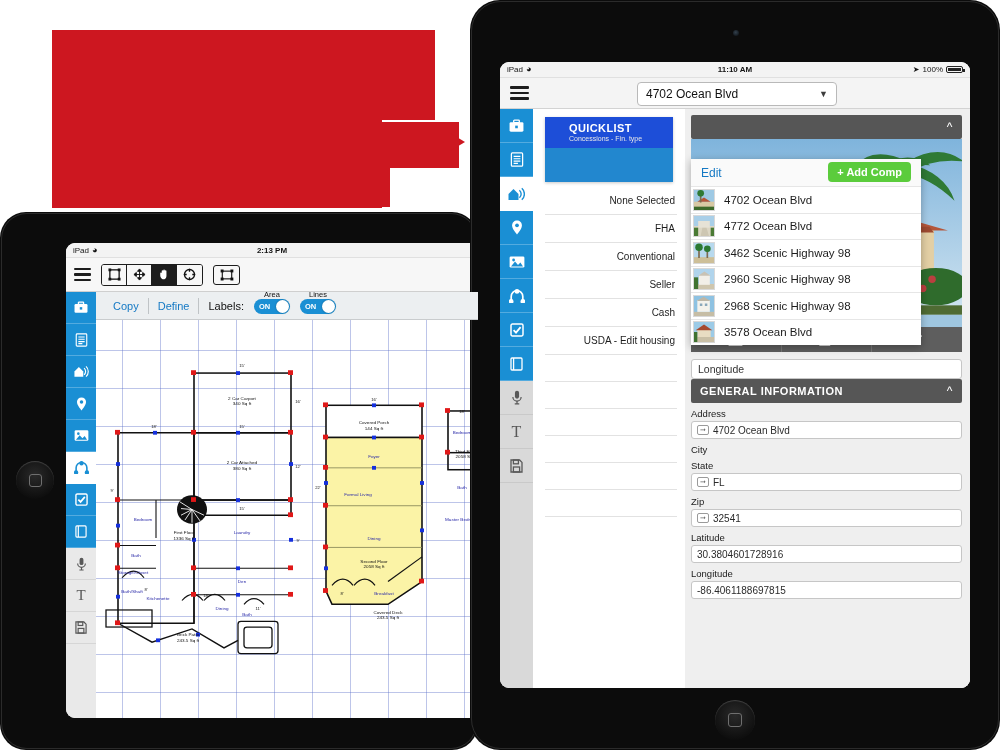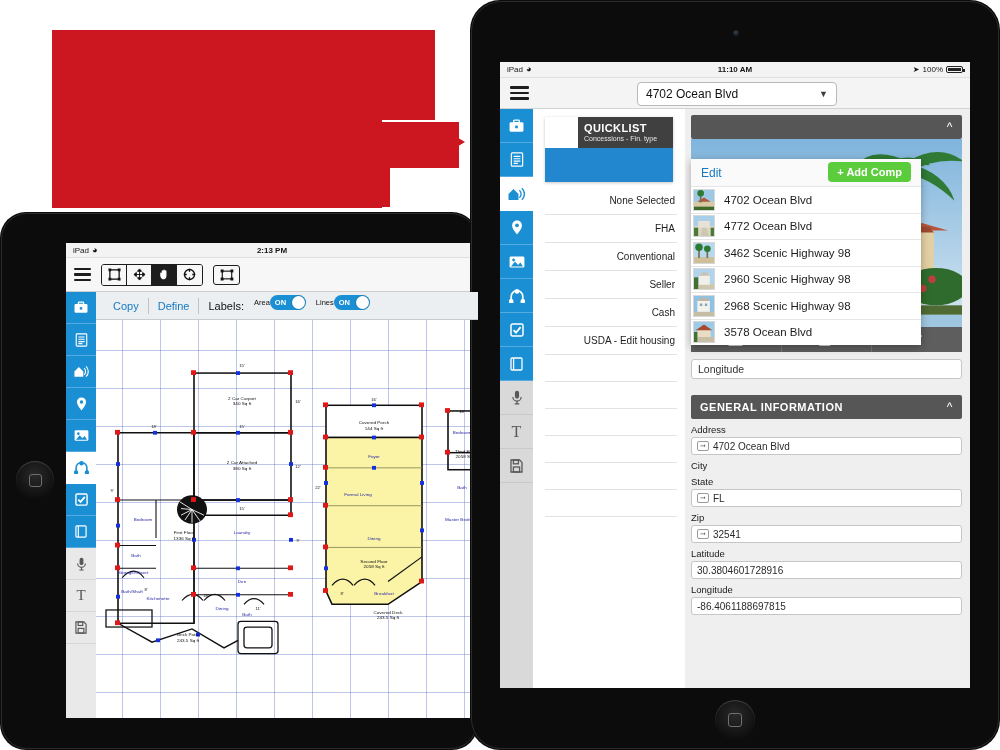--- a/index.html
+++ b/index.html
@@ -19,21 +19,21 @@
   .redact-d { position: absolute; left: 318px; top: 135px; width: 20px; height: 42px; background: #cd1720; }
   .redact-e { position: absolute; left: 398px; top: 103px; width: 15px; height: 18px;
               background: #cd1720; clip-path: polygon(0 0, 100% 50%, 0 100%); }
 
   
   .tablet { position: absolute; background: #0c0c0c; }
   .tablet .bez-hl {
     position: absolute; inset: 1px; border-radius: inherit;
     border: 1px solid rgba(255,255,255,0.13); pointer-events: none;
   }
-  .screen { position: absolute; overflow: hidden; background: #ffffff; }
+  .screen { position: absolute; overflow: hidden; background: #ffffff; border-radius: 9px; }
   .homebtn {
     position: absolute; border-radius: 50%;
     background: radial-gradient(circle at 50% 38%, #2a2a2a 0%, #151515 55%, #050505 100%);
     box-shadow: inset 0 1px 1px rgba(255,255,255,0.18);
     display: flex; align-items: center; justify-content: center;
   }
   .homebtn i {
     display: block; border: 1.5px solid #6f6f6f; border-radius: 3px;
   }
   .cam {
@@ -89,21 +89,21 @@
   .railL .ri.grey { background: #e9e9e9; color: #585858; border-bottom: 1px solid #d6d6d6; }
 
   .l-canvas { flex: 1; position: relative; background: #ffffff; }
   .subbar {
     height: 28px; background: #eceff1; border-bottom: 1px solid #c9ccce;
     display: flex; align-items: center; gap: 0px; padding-left: 8px; position: relative; z-index: 5;
   }
   .sb-link { color: #1579c4; font-size: 11px; padding: 0 9px; font-weight: 500; }
   .sb-div { width: 1px; height: 16px; background: #bfc3c6; }
   .sb-lbl { font-size: 11px; color: #111; padding: 0 5px 0 9px; }
-  .togwrap { display: flex; flex-direction: row; align-items: center; margin: 0 5px; position: relative; top: -3px;}
+  .togwrap { display: flex; flex-direction: column; align-items: center; margin: 0 5px; position: relative; top: -3px;}
   .togcap { font-size: 7.5px; color: #111; line-height: 8px; }
   .toggle {
     width: 36px; height: 15px; border-radius: 8px; background: #1a8fd4;
     display: flex; align-items: center; position: relative;
   }
   .toggle span { font-size: 7.5px; color: #fff; font-weight: bold; margin-left: 5px; }
   .toggle i {
     position: absolute; right: 1px; top: 1px; width: 13px; height: 13px;
     border-radius: 50%; background: #fff; box-shadow: 0 0 2px rgba(0,0,0,.35);
   }
@@ -143,21 +143,21 @@
     background: #1a8fd4; color: #fff; font-size: 15px; border-bottom: 1px solid rgba(255,255,255,.25);
   }
   .railR .ri.sel { background: #ffffff; color: #1a8fd4; }
   .railR .ri.grey { background: #d9d9d9; color: #585858; border-bottom: 1px solid #c9c9c9; }
 
   .r-mid { flex: 1; display: flex; background: #efefef; position: relative; }
 
   
   .qlcol { width: 152px; flex: 0 0 152px; background: #fff; position: relative; padding: 10px 8px 0 12px; }
   .qlcard { position: absolute; left: 12px; top: 8px; width: 128px; box-shadow: 0 1px 3px rgba(0,0,0,.22); }
-  .qlhead { background: #404040; color: #fff; padding: 5px 6px 6px; margin-left: 33px; }
+  .qlhead { background: #1d4ed8; color: #fff; padding: 5px 24px 6px; }
   .qlhead .t { font-size: 11px; font-weight: bold; letter-spacing: .4px; }
   .qlhead .s { font-size: 7px; margin-top: 1px; color: #e6e6e6; }
   .qlsel { background: #2287cf; height: 34px; }
   .qllist { position: absolute; left: 12px; top: 78px; right: 8px; }
   .qlitem {
     font-size: 10px; color: #1d1d1d; padding: 8px 2px; border-bottom: 1px solid #e2e2e2;
     white-space: nowrap;
     text-align: right;
   }
   .qlitem.blank { height: 27px; padding: 0; }
@@ -175,21 +175,21 @@
   }
   .phototools .pt {
     flex: 1; display: flex; align-items: center; justify-content: center;
     color: #fff; font-size: 13px; border-right: 1px solid #767676;
   }
   .phototools .pt:last-child { border-right: none; }
   .cmpfield {
     margin-top: 7px; height: 20px; background: #fff; border: 1px solid #c6c6c6; border-radius: 3px;
     display: flex; align-items: center; padding: 0 6px; font-size: 10.5px; color: #333;
   }
-  .gi-panel { margin-top: 16px; }
+  .gi-panel { margin-top: 0; }
   .flabel { font-size: 9.5px; color: #1a1a1a; margin: 5px 0 2px; }
   .finput {
     height: 18px; background: #fff; border: 1px solid #c6c6c6; border-radius: 3px;
     display: flex; align-items: center; padding: 0 5px; font-size: 10px; color: #2b2b2b; gap: 4px;
   }
   .gbtn-ic {
     width: 12px; height: 10px; background: #fff; border: 1px solid #9a9a9a; border-radius: 2px;
     display: flex; align-items: center; justify-content: center; font-size: 7px; color: #6d6d6d;
     flex: 0 0 12px;
   }

